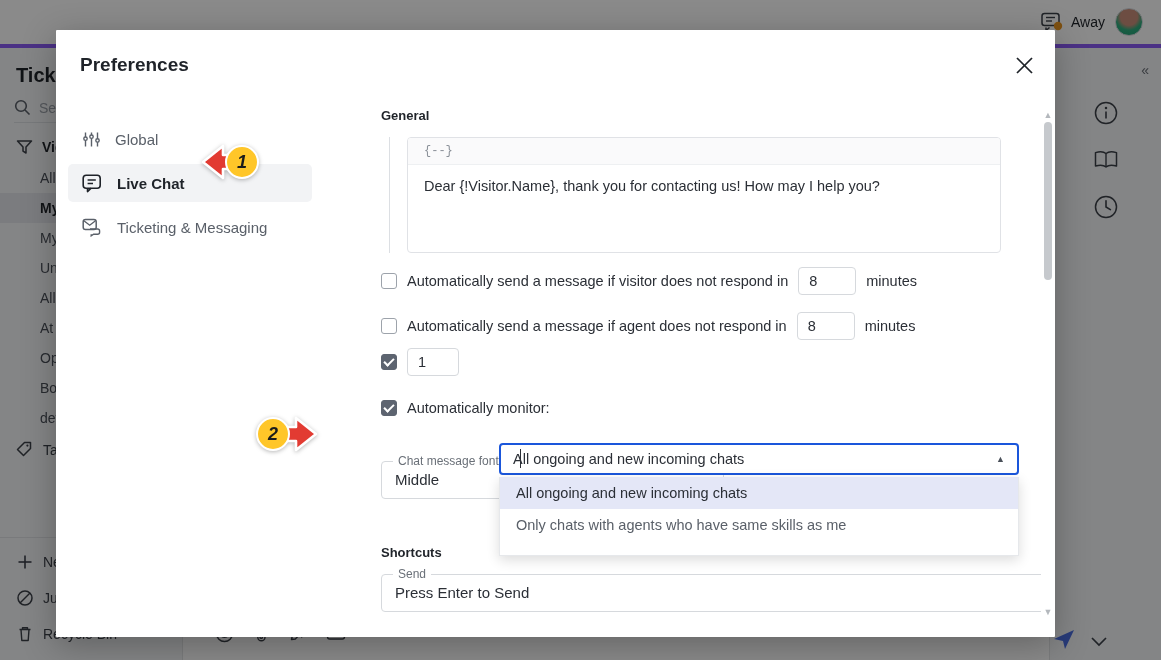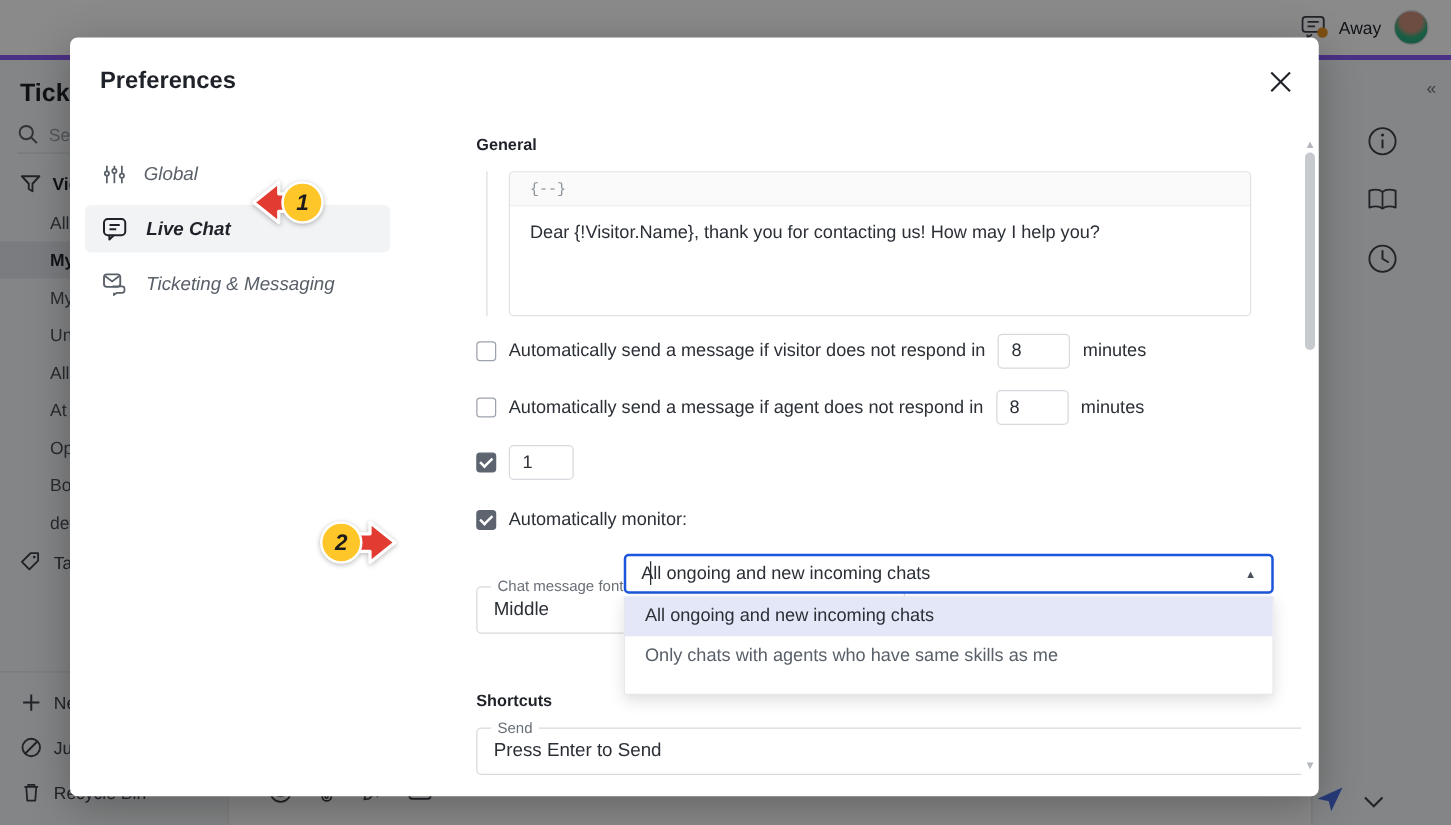--- a/index.html
+++ b/index.html
@@ -88,41 +88,41 @@
     position: absolute; top: 48px; right: 0; bottom: 0; width: 112px;
     background: #f4f5f7; border-left: 1px solid #e3e5e8;
     display: flex; flex-direction: column; align-items: center; gap: 22px; padding-top: 14px;
   }
   .rail-collapse { align-self: flex-end; padding-right: 12px; color: #6a7078; font-size: 14px; }
   .rail-ico { color: #3c4149; }
 
   
   #prefs-modal {
     position: absolute; left: 56px; top: 30px; width: 999px; height: 607px;
-    background: #ffffff; border-radius: 6px; z-index: 50;
+    background: #ffffff; border-radius: 1px; z-index: 50;
     box-shadow: 0 8px 34px rgba(0,0,0,0.28);
     overflow: hidden;
   }
   .modal-title {
     position: absolute; left: 24px; top: 24px;
     font-size: 19px; font-weight: 700; color: #1f2329;
   }
   .modal-close {
     position: absolute; right: 16px; top: 20px;
     width: 30px; height: 30px; display: flex; align-items: center; justify-content: center;
     color: #1f2329; cursor: pointer; border-radius: 4px;
   }
 
   .modal-sidebar { position: absolute; left: 0; top: 78px; width: 268px; padding: 12px; }
   .nav-item {
     display: flex; align-items: center; gap: 14px;
     height: 38px; padding: 0 14px; margin-bottom: 6px;
     border-radius: 5px; font-size: 15px; color: #5a6069; cursor: pointer;
   }
-  .nav-item .nav-label { white-space: nowrap; font-style: italic; }
+  .nav-item .nav-label { white-space: nowrap; }
   .nav-item.active { background: #f2f3f5; color: #1f2329; font-weight: 700; }
 
   .modal-body {
     position: absolute; left: 268px; top: 78px; right: 14px; bottom: 0;
     overflow: hidden;
   }
   .modal-scrollbar {
     position: absolute; right: 0px; top: 78px; bottom: 18px; width: 14px; z-index: 3;
   }
   .sb-arrow { width: 14px; height: 14px; display:flex; align-items:center; justify-content:center; color:#b4b8bd; font-size:9px; }
@@ -403,21 +403,21 @@
         </div>
       </div>
 
       <div class="row" style="margin-bottom:17px;">
         <div class="cb"></div>
         <span class="row-label">Automatically send a message if visitor does not respond in</span>
         <div class="numbox num-w58">8</div>
         <span class="unit">minutes</span>
       </div>
 
-      <div class="row" style="margin-bottom:16px;">
+      <div class="row" style="margin-bottom:8px;">
         <div class="cb"></div>
         <span class="row-label">Automatically send a message if agent does not respond in</span>
         <div class="numbox num-w58">8</div>
         <span class="unit">minutes</span>
       </div>
 
       <div class="row" style="margin-bottom:24px;">
         <div class="cb checked"></div>
         <div class="numbox num-w52">1</div>
       </div>

